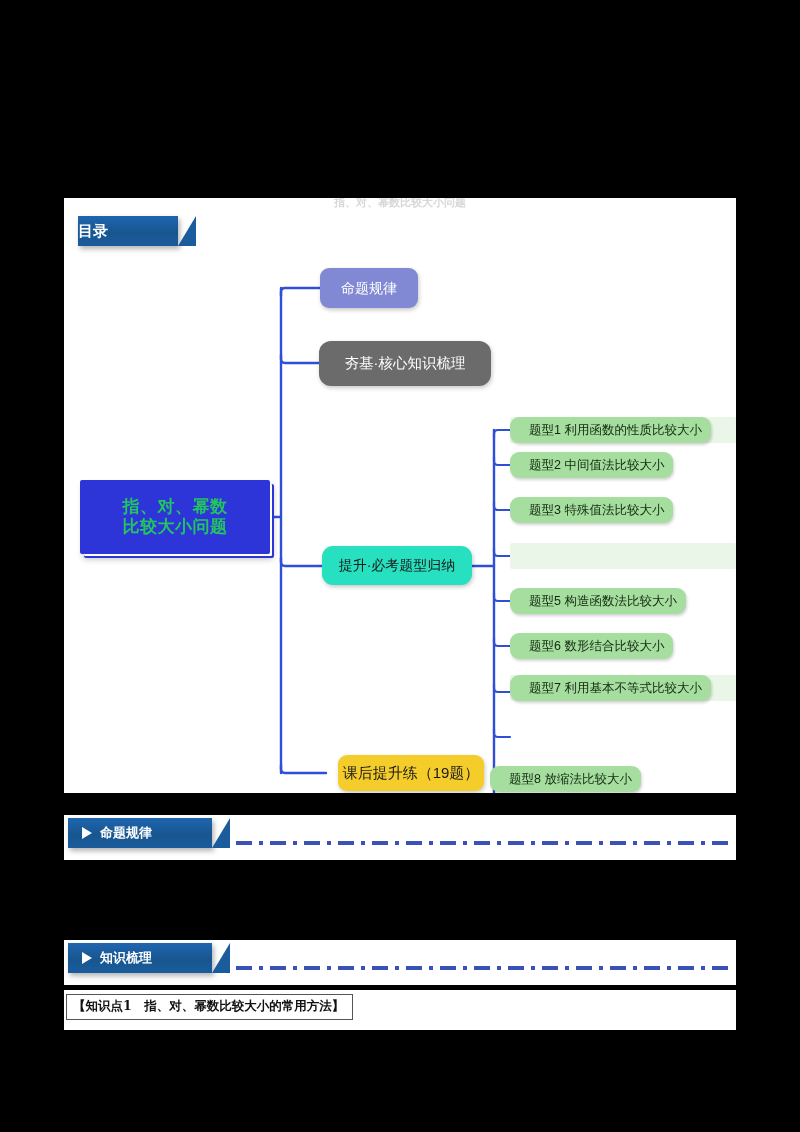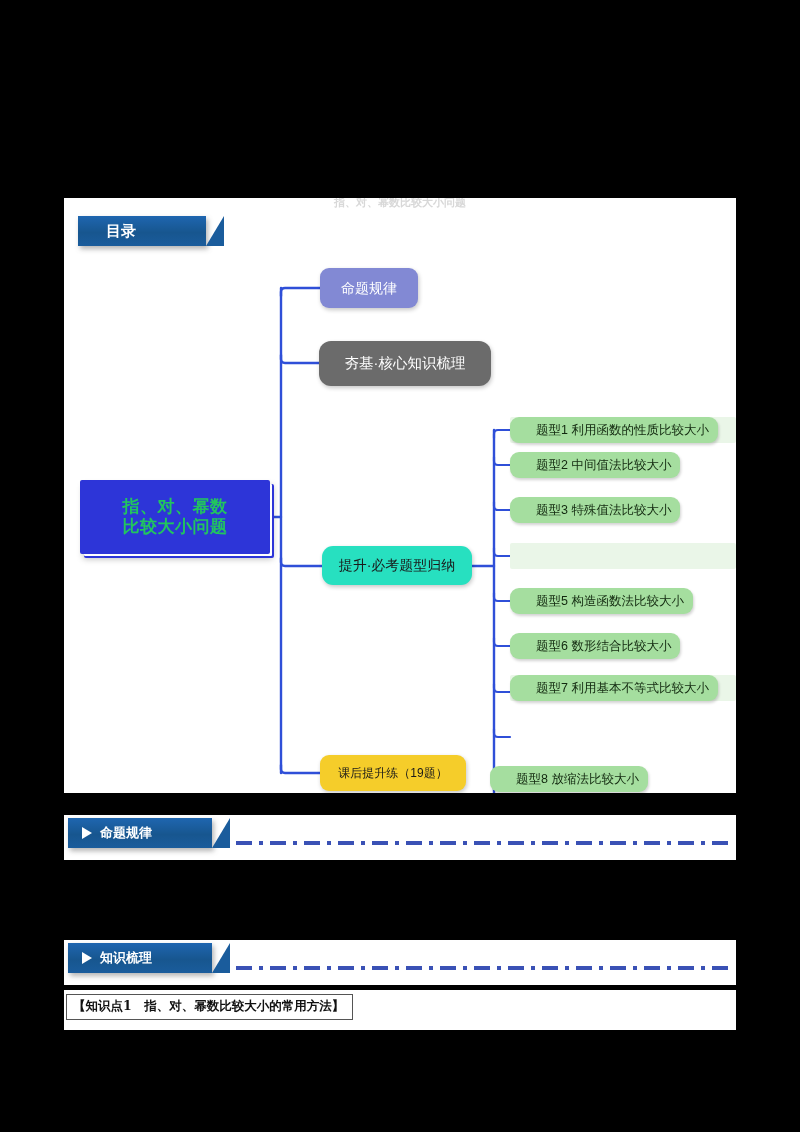--- a/index.html
+++ b/index.html
@@ -33,21 +33,21 @@
     background:linear-gradient(180deg,#1f66b0 0%,#17568f 55%,#1a5c9c 100%);
     color:#ffffff;font-weight:bold;
     display:flex;align-items:center;
     box-shadow:2px 3px 5px rgba(90,90,90,.45);
   }
   .tab-banner::after{
     content:"";position:absolute;right:-18px;top:0;
     border-style:solid;border-width:0 0 30px 18px;
     border-color:transparent transparent #1a5c9c transparent;
   }
-  #tab-mulu{left:78px;top:216px;width:100px;font-size:15px;padding-left:28px;}
+  #tab-mulu{left:78px;top:216px;width:100px;font-size:15px;}
   #tab-mingti{left:68px;top:818px;width:130px;font-size:13px;padding-left:14px;}
   #tab-zhishi{left:68px;top:943px;width:130px;font-size:13px;padding-left:14px;}
   .tab-play{
     display:inline-block;width:0;height:0;margin-right:8px;
     border-style:solid;border-width:6px 0 6px 10px;
     border-color:transparent transparent transparent #ffffff;
   }
 
   
   .dashdot{
@@ -101,30 +101,30 @@
   }
   #node-hangji{
     left:255px;top:133px;width:172px;height:45px;
     background:#6b6b6b;color:#ffffff;font-size:14.5px;border-radius:12px;
   }
   #node-tisheng{
     left:258px;top:338px;width:150px;height:39px;
     background:#27e0c0;color:#1a1a1a;font-size:14px;border-radius:11px;
   }
   #node-kehou{
-    left:256px;top:547px;width:146px;height:36px;
-    background:#f5cd2a;color:#1a1a1a;font-size:12px;border-radius:9px;
+    left:274px;top:547px;width:146px;height:36px;
+    background:#f5cd2a;color:#1a1a1a;font-size:15px;border-radius:9px;
   }
 
   .tnode{
     position:absolute;height:26px;
     background:#a5de9f;color:#12290f;
     font-size:12.5px;border-radius:9px;
     display:flex;align-items:center;
-    padding-left:26px;padding-right:9px;
+    padding-left:19px;padding-right:9px;
     box-sizing:border-box;white-space:nowrap;
     box-shadow:1px 2px 3px rgba(0,0,0,.18);
   }
   .tnode-ghost{
     position:absolute;height:26px;
     background:#eaf6e8;border-radius:2px;
   }
 </style>
 </head>
 <body>

